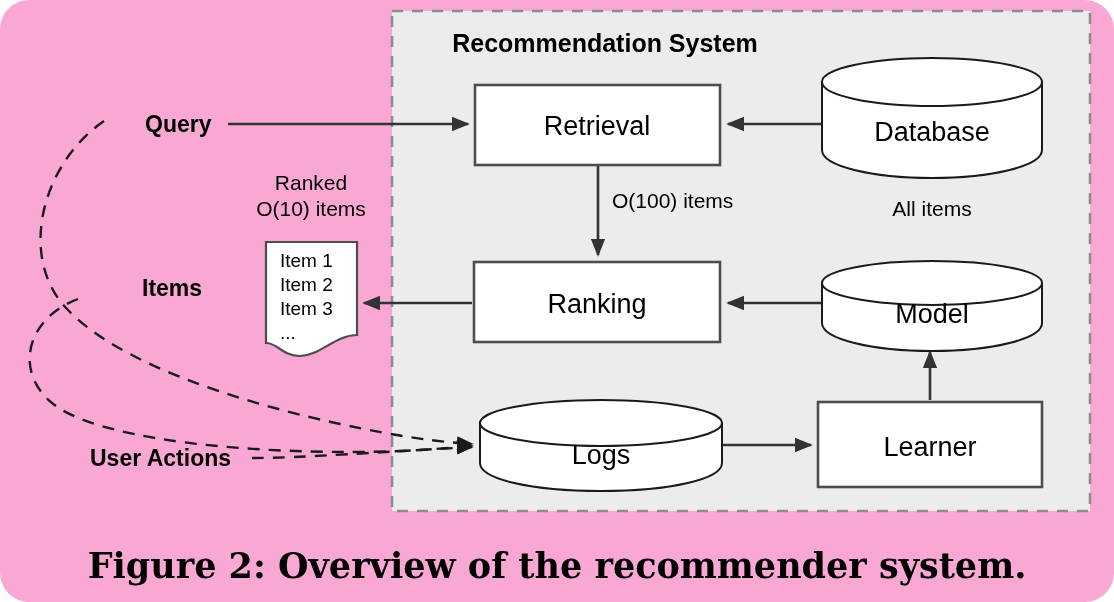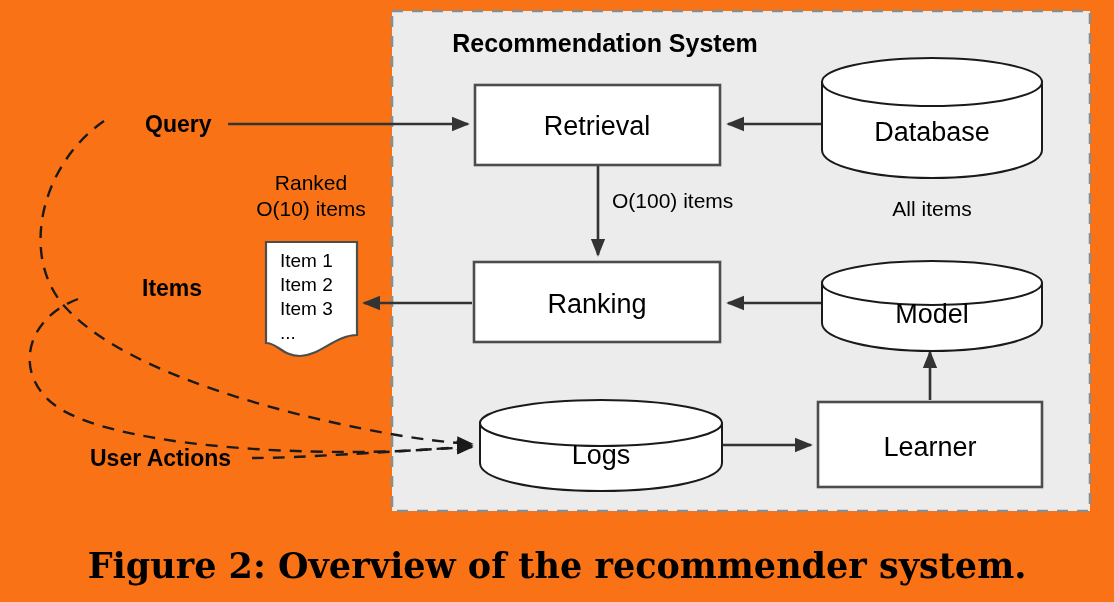--- a/index.html
+++ b/index.html
@@ -4,23 +4,24 @@
 <style>
   html, body {
     margin: 0;
     padding: 0;
     background: #ffffff;
   }
   #page {
     position: relative;
     width: 1114px;
     height: 602px;
-    background: #f97316;
+    background: #f9a8d4;
     overflow: hidden;
     font-family: "Liberation Sans", sans-serif;
+    border-radius: 29px;
   }
   #figure-svg {
     position: absolute;
     left: 0;
     top: 0;
     width: 1114px;
     height: 602px;
   }
   .node-label {
     font-family: "Liberation Sans", sans-serif;

